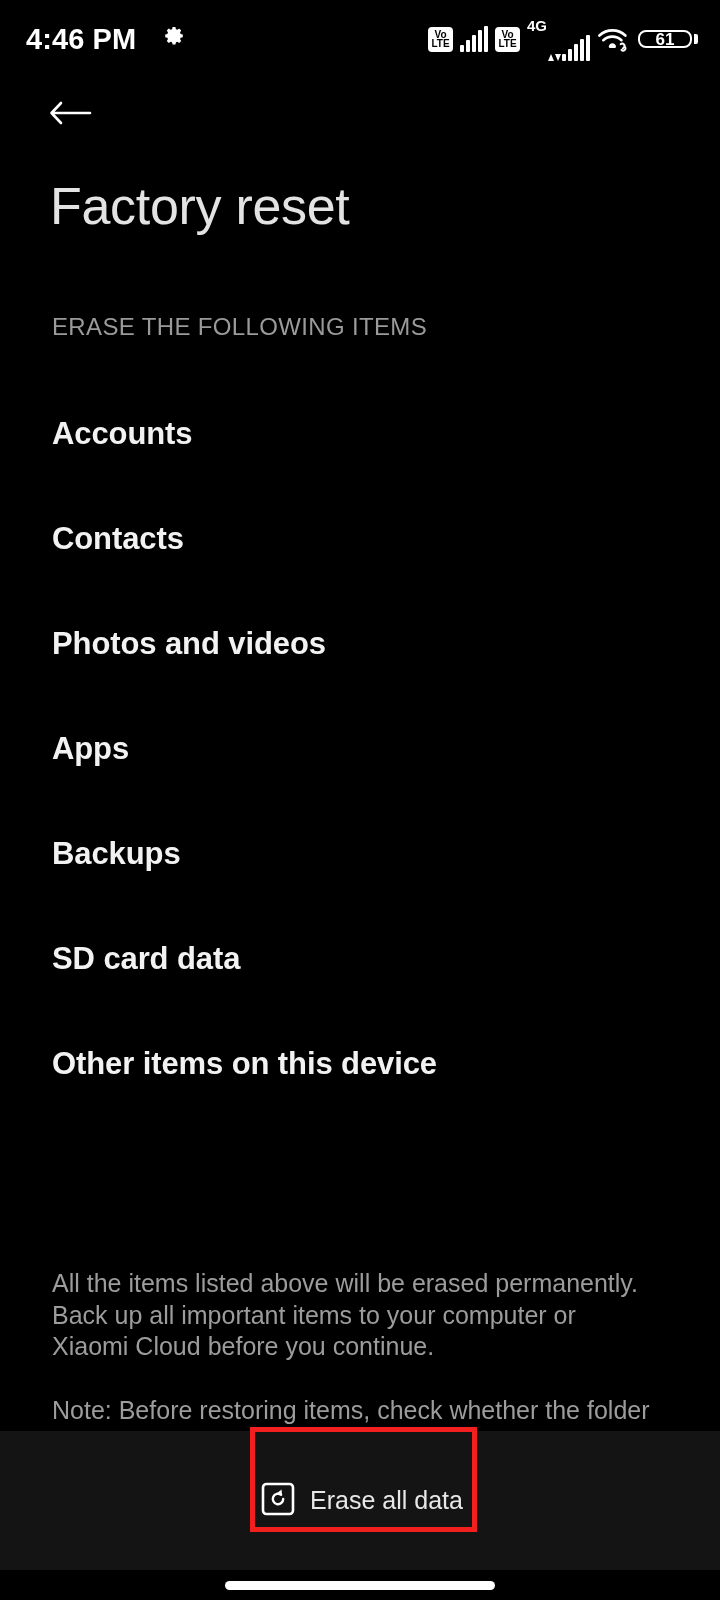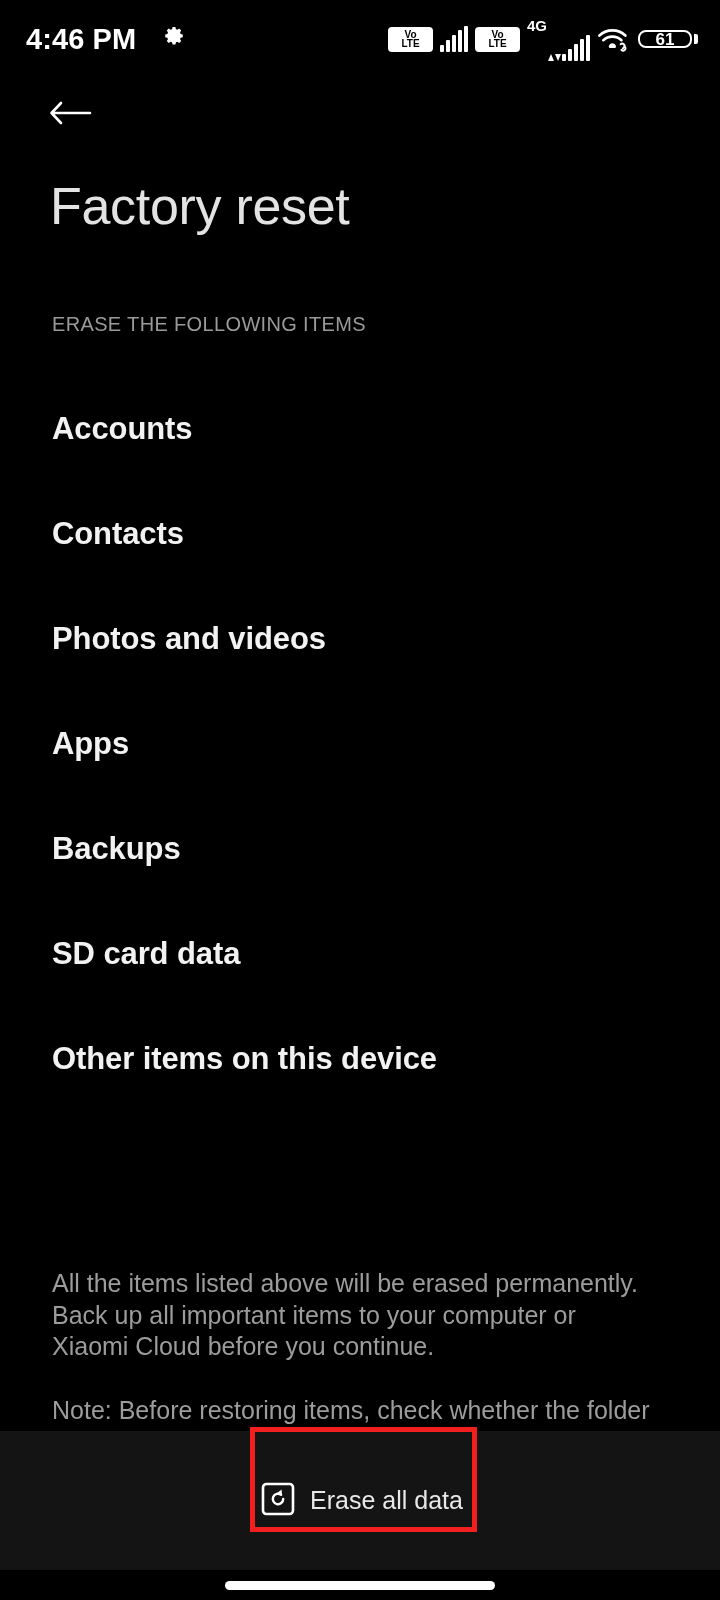--- a/index.html
+++ b/index.html
@@ -25,21 +25,21 @@
     padding:0 22px 0 26px;
   }
   .status-left { display:flex; align-items:center; gap:26px; }
   .clock {
     color:#fff; font-size:29px; font-weight:700;
     letter-spacing:.1px; line-height:1;
   }
   .gear-ic { display:block; }
   .status-right { display:flex; align-items:center; gap:7px; }
   .volte {
-    width:45px; height:25px; border-radius:4px;
+    width:25px; height:25px; border-radius:4px;
     background:#fff; color:#000;
     display:flex; flex-direction:column;
     align-items:center; justify-content:center;
     line-height:.95; font-weight:700;
   }
   .volte .t1 { font-size:10px; }
   .volte .t2 { font-size:10px; }
   .bars { display:flex; align-items:flex-end; gap:2px; height:25px; }
   .bars i { display:block; width:4px; background:#fff; border-radius:1px; }
   .bars i:nth-child(1){ height:7px; }
@@ -91,21 +91,21 @@
     position:absolute; left:0; top:150px;
     width:720px; height:1281px;
     overflow:hidden;
   }
   #page-title {
     color:#e3e3e3; font-size:52px; font-weight:400;
     letter-spacing:-.3px; padding:28px 0 0 50px;
     line-height:1.1;
   }
   #section-header {
-    color:#9a9a9a; font-size:20px; font-weight:400;
+    color:#9a9a9a; font-size:24px; font-weight:400;
     letter-spacing:.35px; padding:78px 8px 0 52px;
   }
   #erase-list { padding-top:40px; }
   .erase-item {
     color:#f2f2f2; font-size:31px; font-weight:700;
     letter-spacing:-.1px; padding:0 0 0 52px;
     height:105px; display:flex; align-items:center;
   }
   #footer-note {
     position:absolute; left:52px; top:1118px;

